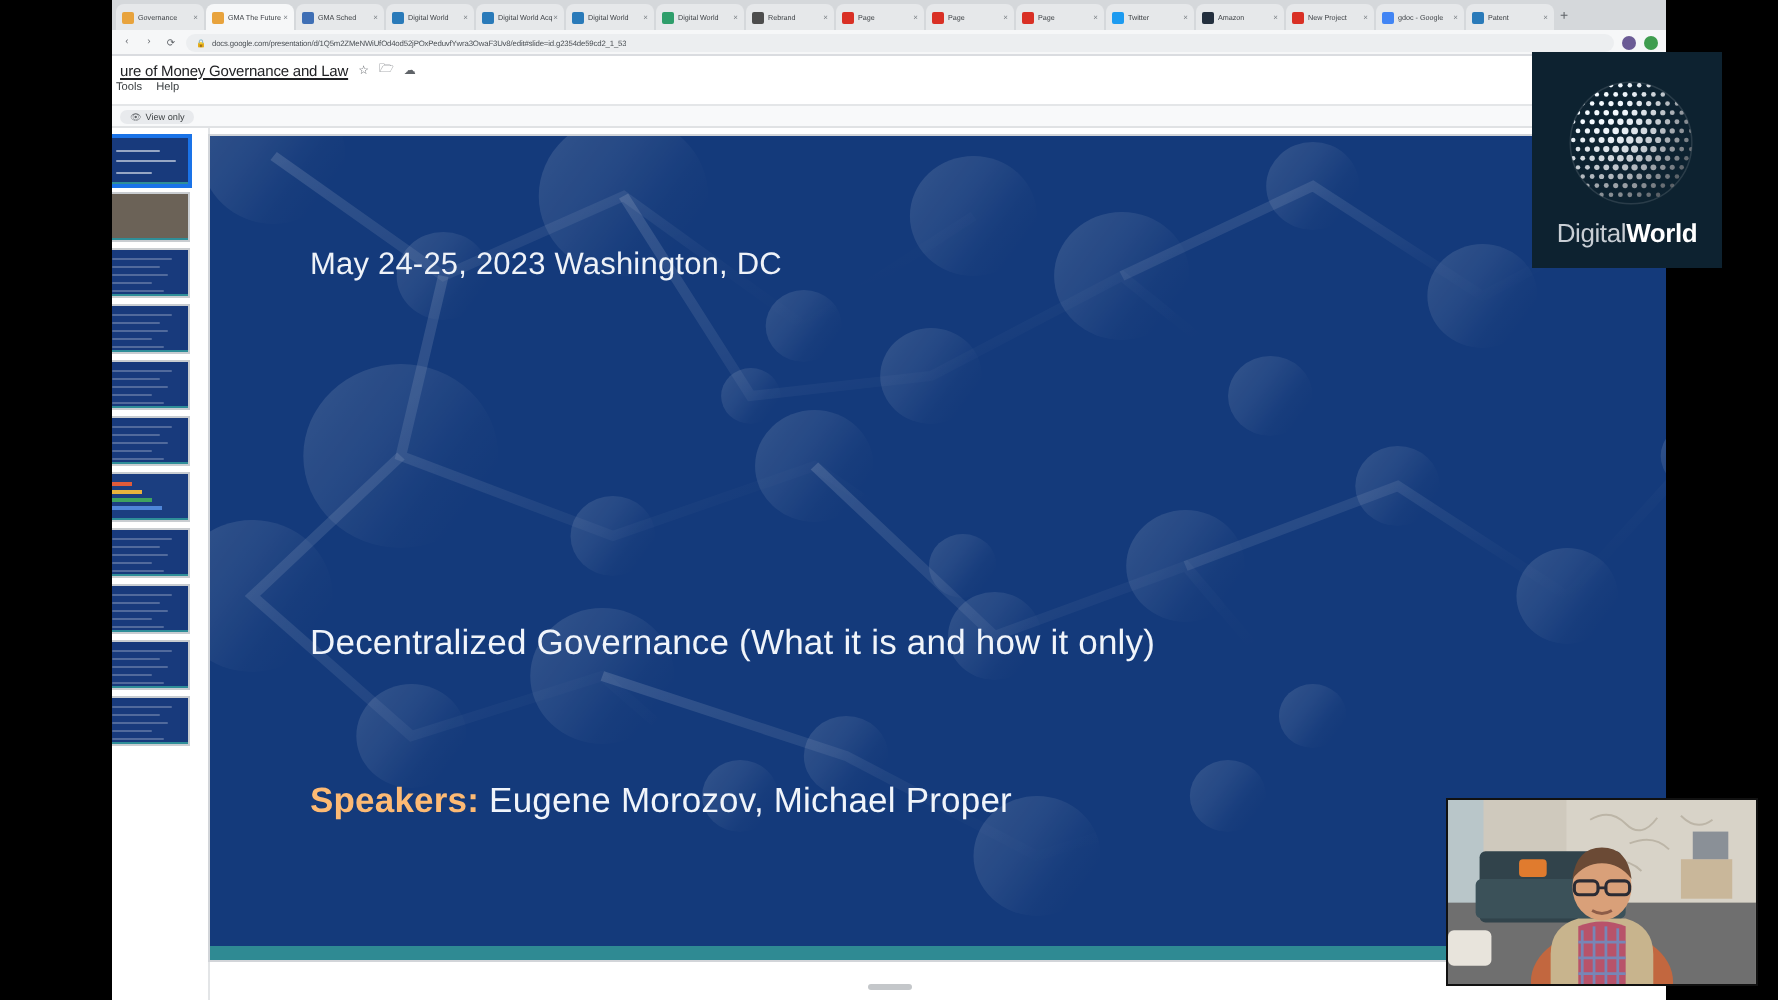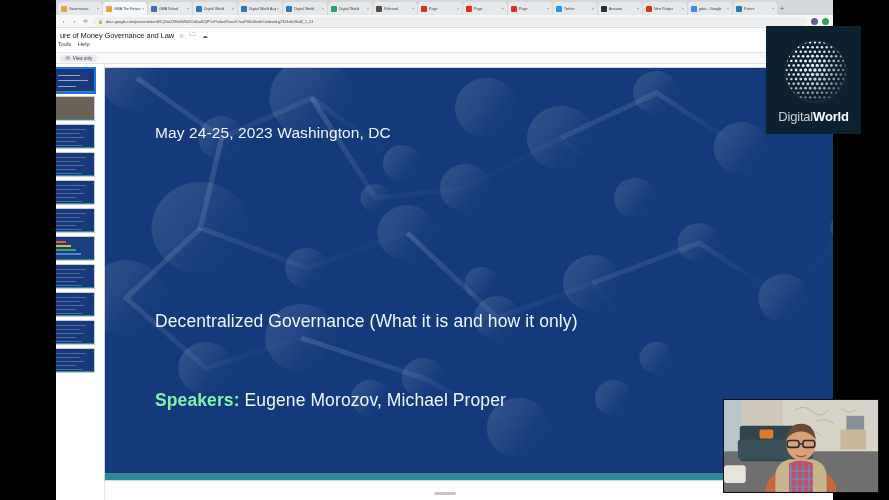--- a/index.html
+++ b/index.html
@@ -33,21 +33,21 @@
   .navico { width:7px; height:7px; color:#5f6368; flex:0 0 auto; display:flex; align-items:center; justify-content:center; font-size:5px; }
   .omnibox { flex:1 1 auto; height:9px; background:#eceef0; border-radius:5px; display:flex; align-items:center;
              padding:0 5px; gap:3px; overflow:hidden; }
   .omnibox .lock { font-size:4px; color:#5f6368; }
   .omnibox .u { font-size:3.9px; color:#4a4f54; white-space:nowrap; overflow:hidden; letter-spacing:-0.02em; }
   .ext { width:7px; height:7px; border-radius:50%; flex:0 0 auto; }
 
   
   .gs-top { height:24px; background:#fff; position:relative; }
   .gs-titlerow { display:flex; align-items:center; padding:2px 0 0 4px; gap:5px; }
-  .gs-title { font-size:7.5px; color:#202124; white-space:nowrap; letter-spacing:-0.1px; }
+  .gs-title { font-size:7.5px; color:#202124; white-space:nowrap; letter-spacing:-0.1px;text-decoration:underline; }
   .gs-ic { font-size:6px; color:#5f6368; }
   .gs-menurow { display:flex; align-items:center; gap:7px; padding:1px 0 0 2px; }
   .gs-menu { font-size:5.6px; color:#3c4043; }
   .gs-right { position:absolute; right:5px; top:4px; display:flex; align-items:center; gap:6px; }
   .avatar { width:9px; height:9px; border-radius:50%; background:#9c2b5e; }
   .gs-rico { font-size:6px; color:#9aa0a6; }
 
   .gs-toolbar { height:12px; background:#f8f9fa; border-top:1px solid #e4e6e8; border-bottom:1px solid #e0e2e4;
                 display:flex; align-items:center; padding-left:4px; }
   .viewonly { display:flex; align-items:center; gap:2px; background:#e8eaed; border-radius:7px; padding:1px 5px; }
@@ -79,21 +79,21 @@
   .slide { position:relative; width:772px; height:412px; background:#143a7b; overflow:hidden;
            box-shadow:0 0 0 1px #d2d5d9; }
   .slide-pattern { position:absolute; left:0; top:0; width:100%; height:100%; opacity:.85; }
   .slide-teal { position:absolute; left:0; right:0; bottom:0; height:7px; background:#2f8a93; }
 
   .sl-date     { position:absolute; left:50px; top:56px; font-size:15.5px; color:#eef2f8; letter-spacing:.1px; white-space:nowrap; }
   .sl-h1       { position:absolute; left:50px; top:115px; font-size:40px; font-weight:700; color:#ffffff;
                  line-height:1.27; letter-spacing:-0.4px; white-space:pre-line; }
   .sl-sub      { position:absolute; left:50px; top:243px; font-size:17.5px; color:#f0f4fa; letter-spacing:.1px; white-space:nowrap; }
   .sl-speakers { position:absolute; left:50px; top:322px; font-size:17.5px; color:#f0f4fa; letter-spacing:.1px; white-space:nowrap; }
-  .sl-speakers b { font-weight:700; color:#86efac; }
+  .sl-speakers b { font-weight:700; color:#fdba74; }
 
   
   .dw-logo { position:absolute; left:766px; top:26px; width:95px; height:108px; background:#0d2230;
              z-index:60; display:flex; flex-direction:column; align-items:center; justify-content:flex-start;
              padding-top:6px; }
   .dw-sphere { width:76px; height:76px; position:relative; }
   .dw-text { font-size:13px; color:#c8ced4; letter-spacing:-0.2px; margin-top:1px; white-space:nowrap; }
   .dw-text b { color:#ffffff; font-weight:700; }
 
   

